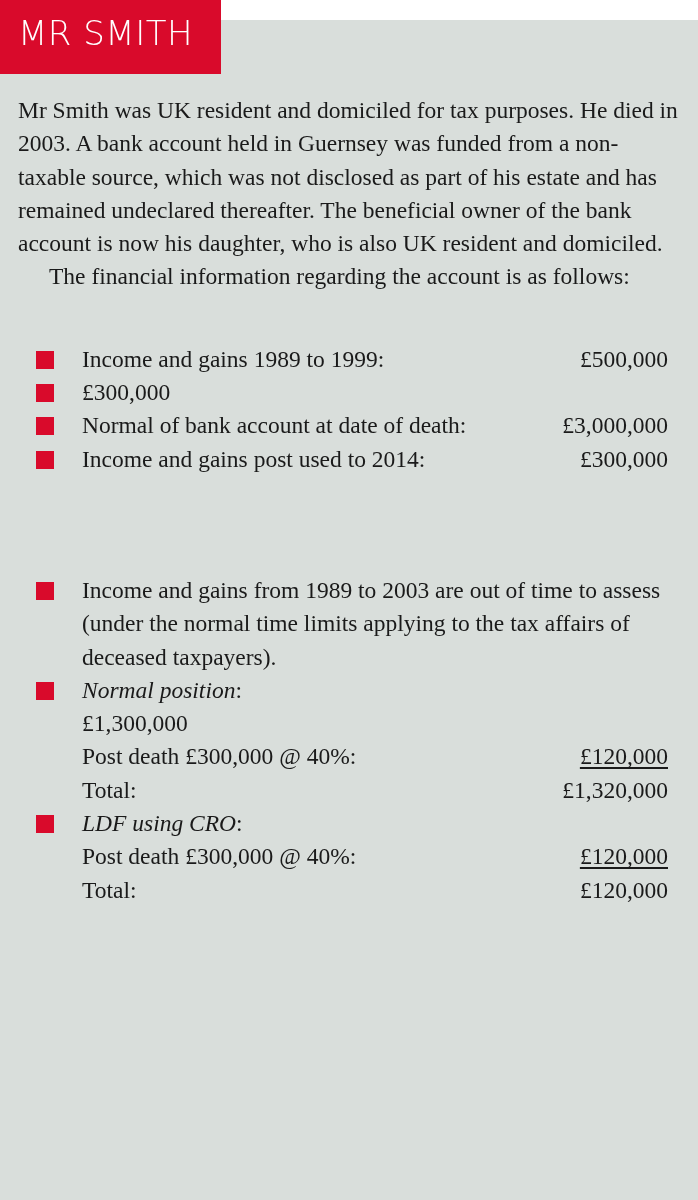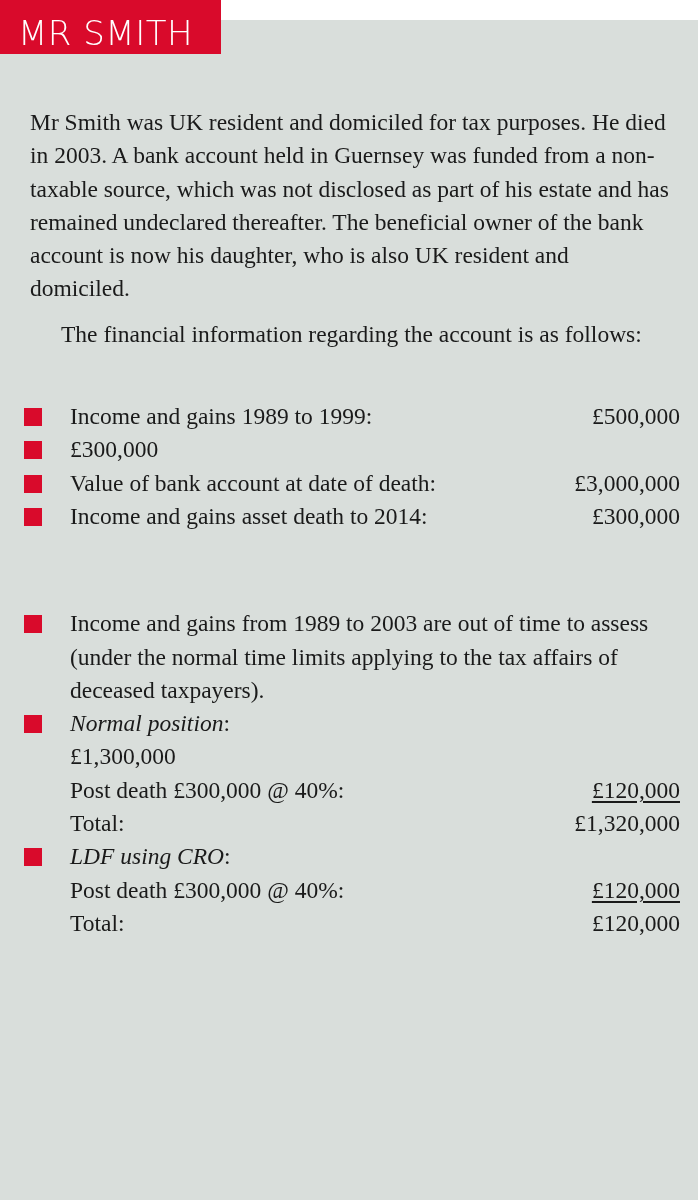--- a/index.html
+++ b/index.html
@@ -7,37 +7,37 @@
     width: 698px; height: 1200px; position: relative; overflow: hidden;
     background: #ffffff;
     font-family: "Liberation Serif", "DejaVu Serif", serif;
     color: #1a1a1a;
   }
   .panel {
     position: absolute; left: 0; top: 20px; width: 698px; height: 1180px;
     background: #d9dedb;
   }
   .header {
-    position: absolute; left: 0; top: 0; width: 221px; height: 54px;
+    position: absolute; left: 0; top: 0; width: 221px; height: 74px;
     background: #d90a2b;
     color: #ffffff;
     font-family: "DejaVu Sans", "Liberation Sans", sans-serif;
     font-weight: 200;
     font-size: 34px; letter-spacing: 0.5px;
     line-height: 66px; padding-left: 18px; box-sizing: border-box;
     z-index: 2;
   }
   .content {
     position: absolute; left: 18px; top: 94px; width: 666px;
     font-size: 23.5px; line-height: 33.3px;
   }
-  p { margin: 12px; }
+  p { margin: 0; }
   .indent { text-indent: 31px; font-family: Liberation Serif, serif; }
   .gap { height: 33px; }
-  ul { list-style: none; margin: 4px; padding: 0; }
+  ul { list-style: none; margin: 16px; padding: 0; }
   li { position: relative; padding-left: 48px; }
   .bullet {
     position: absolute; left: 2px; top: 8px; width: 18px; height: 18px;
     background: #d90a2b;
   }
   .row { display: flex; justify-content: space-between; }
   .row .val { text-align: center; }
   .u { text-decoration: underline; text-underline-offset: 3px; }
   i { font-style: italic; }
 </style>
@@ -62,28 +62,28 @@
     </li>
     <li>
       <span class="bullet"></span>
       <div class="row">
           <span class="val">£300,000</span>
         </div>
     </li>
     <li>
       <span class="bullet"></span>
       <div class="row">
-          <span>Value of bank account at date of death:</span>
+          <span>Normal of bank account at date of death:</span>
           <span class="val">£3,000,000</span>
         </div>
     </li>
     <li>
       <span class="bullet"></span>
       <div class="row">
-          <span>Income and gains asset death to 2014:</span>
+          <span>Income and gains post used to 2014:</span>
           <span class="val">£300,000</span>
         </div>
     </li>
   </ul>
   <div class="gap"></div>
 
   <div class="gap"></div>
 
   <ul>
     <li>

